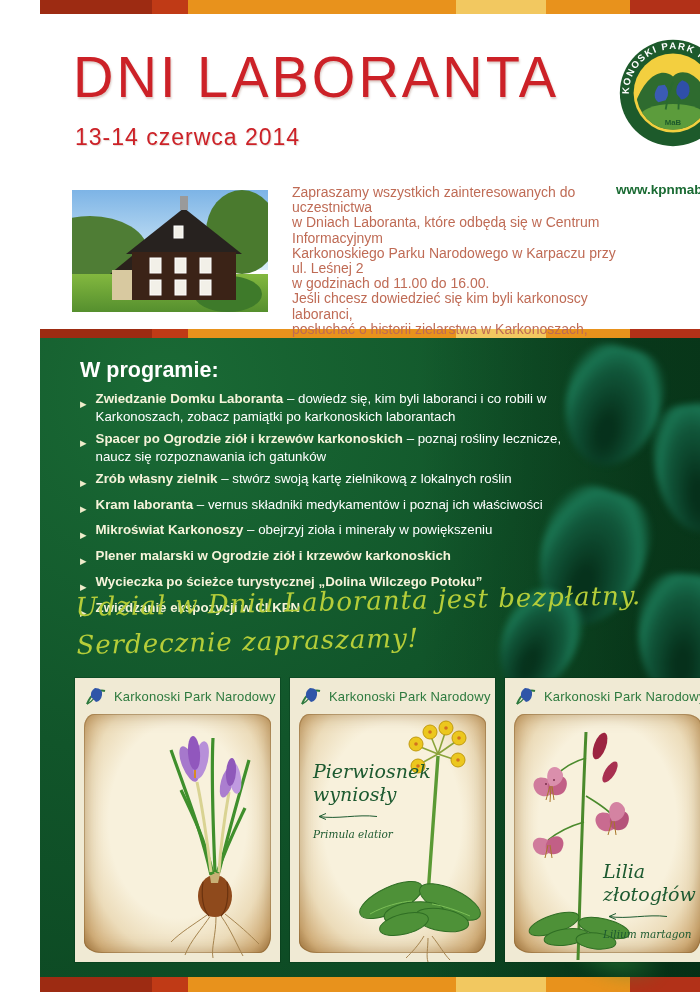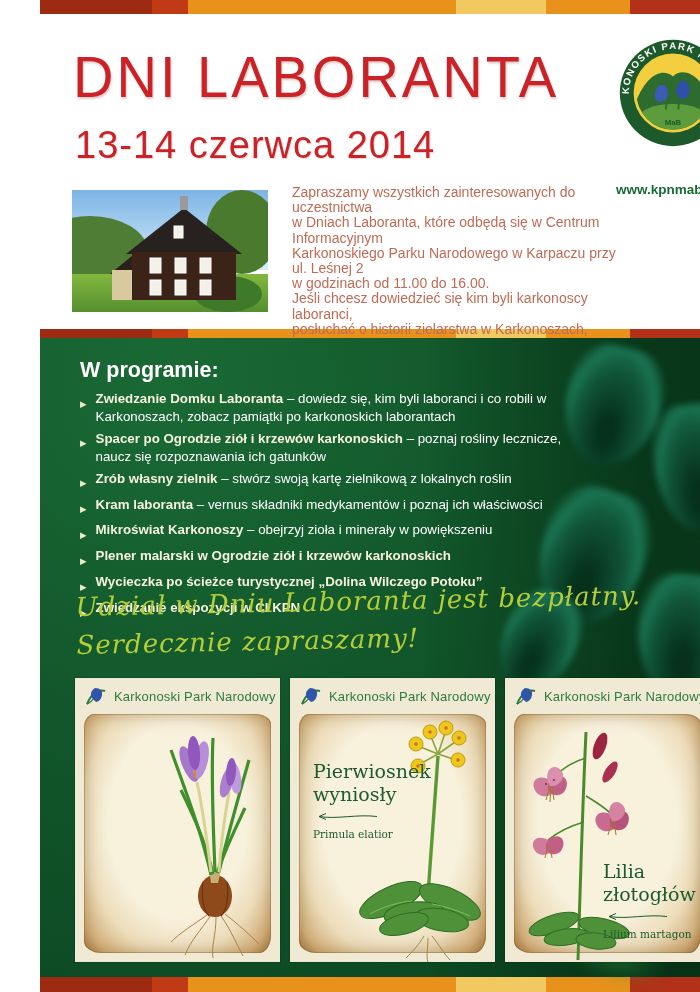--- a/index.html
+++ b/index.html
@@ -7,21 +7,21 @@
   .poster{position:relative;width:700px;height:992px;overflow:hidden;background:#fff;margin-left:40px;}
   .strip{display:flex;width:700px;}
   .strip.top{height:14px;}
   .strip.mid{height:9px;}
   .strip.bot{height:15px;}
 
   
   .head{position:relative;width:700px;height:315px;background:#fff;}
   .title{position:absolute;left:33px;top:30px;font-size:56px;letter-spacing:3px;color:#cc2127;
          font-weight:400;transform:scaleY(1.04);text-shadow:1px 2px 2px rgba(120,60,40,.25);}
-  .date{position:absolute;left:35px;top:110px;font-size:38px;letter-spacing:1px;color:#cc2127;
+  .date{position:absolute;left:35px;top:110px;font-size:23px;letter-spacing:1px;color:#cc2127;
         text-shadow:1px 1px 1px rgba(120,60,40,.2);}
   .logo{position:absolute;left:578px;top:24px;}
   .website{position:absolute;left:576px;top:168px;font-size:13.5px;font-weight:bold;color:#1a6b33;}
   .photo{position:absolute;left:32px;top:176px;width:196px;height:122px;}
   .intro{position:absolute;left:252px;top:171px;width:340px;font-size:14px;line-height:15.2px;color:#bf6b55;}
 
   
   .green{position:relative;width:700px;height:639px;
          background:radial-gradient(circle at 18% 8%, #1a6a35 0%, #11552a 45%, #0a421f 100%);}
   .shade-right{position:absolute;right:0;top:0;width:320px;height:100%;
@@ -44,21 +44,21 @@
   
   .cards{position:absolute;left:35px;top:340px;display:flex;gap:10px;}
   .card{width:205px;height:284px;background:#f0ead4;box-shadow:0 0 0 1px rgba(0,40,15,.25);
         display:flex;flex-direction:column;position:relative;}
   .card-head{height:36px;display:flex;align-items:center;gap:6px;padding-left:9px;}
   .card-org{font-size:13px;color:#2d7a3e;letter-spacing:.2px;}
   .parch{flex:1;margin:0 9px 9px 9px;position:relative;
         background:radial-gradient(ellipse at 50% 45%, #f8f1dc 52%, #ecdcba 72%, #d3b07c 89%, #a67c46 100%);
         border-radius:10px 16px 12px 18px/14px 10px 18px 12px;
         box-shadow:inset 0 0 0 1px rgba(120,80,30,.35), inset 0 0 16px rgba(140,95,40,.5);}
-  .names{position:absolute;color:#1d5a30;font-family:"DejaVu Serif",serif;}
+  .names{position:absolute;color:#1d5a30;font-family:"DejaVu Serif",serif;font-style:italic;}
   .nm{font-size:19px;line-height:23px;}
   .latin{font-size:10.5px;margin-top:3px;}
   .card1 .names{left:12px;top:140px;}
   .card2 .names{left:14px;top:46px;}
   .card3 .names{right:6px;top:146px;width:92px;}
   .fl{position:absolute;}
 </style>
 </head>
 <body>
 

